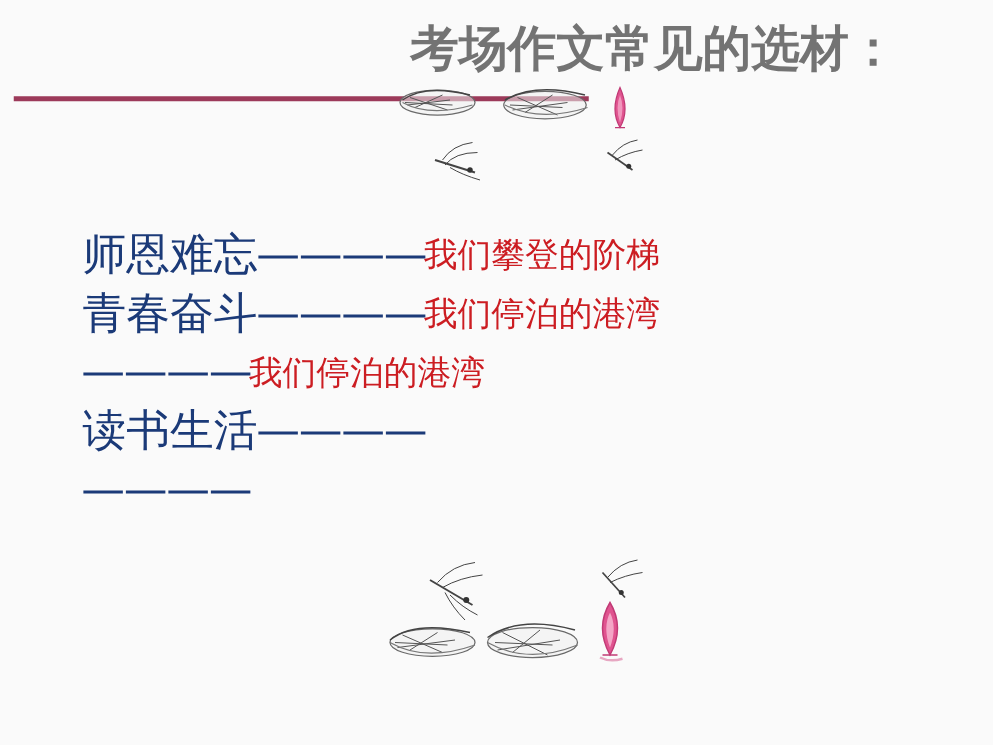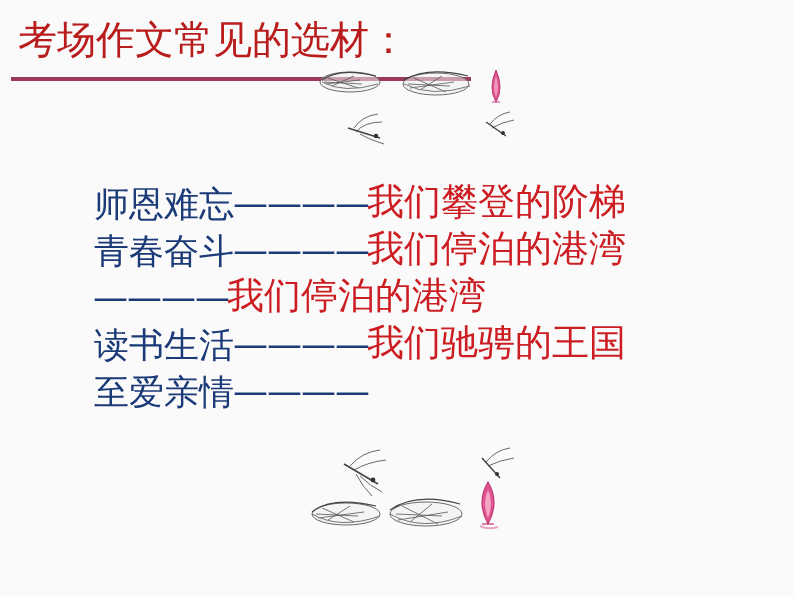--- a/index.html
+++ b/index.html
@@ -24,25 +24,26 @@
   #title-block {
     position: absolute;
     left: 18px;
     top: 16px;
     width: 700px;
     height: 52px;
   }
   #slide-title {
     font-size: 39px;
     line-height: 48px;
-    color: #b91c1c;
-    font-weight: 400;
+    color: #737373;
+    font-weight: 700;
     letter-spacing: 0px;
     white-space: nowrap;
     font-family: "DejaVu Sans", "Liberation Sans", sans-serif;
+    text-align: right;
   }
   #title-rule {
     position: absolute;
     left: 11px;
     top: 77px;
     width: 460px;
     height: 4px;
     background: #9c3a5a;
   }
 
@@ -51,42 +52,41 @@
     position: absolute;
     left: 66px;
     top: 180px;
     width: 600px;
   }
   .entry-row {
     height: 47px;
     display: flex;
     align-items: center;
     white-space: nowrap;
-    margin-left: 28px;
   }
   .entry-topic {
     font-size: 35px;
     line-height: 42px;
     color: #1b3a78;
     font-family: "DejaVu Sans", "Liberation Sans", sans-serif;
   }
   .entry-dash {
     font-size: 35px;
     line-height: 42px;
     color: #1b3a78;
     letter-spacing: -1px;
     margin-left: -1px;
     margin-right: -2px;
     font-family: "DejaVu Sans", "Liberation Sans", sans-serif;
   }
   .entry-meta {
-    font-size: 37px;
+    font-size: 27px;
     line-height: 42px;
     color: #cc1d22;
-    font-family: Liberation Mono, monospace;
+    font-family: Liberation Sans, sans-serif;
   }
 
   
   .decor {
     position: absolute;
     pointer-events: none;
   }
   #decor-top { left: 310px; top: 60px; width: 220px; height: 85px; }
   #decor-bottom { left: 300px; top: 440px; width: 230px; height: 100px; }
   .decor svg { display: block; }
@@ -147,24 +147,22 @@
       <span class="entry-dash">————</span>
       <span class="entry-meta">我们停泊的港湾</span>
     </div>
     <div class="entry-row">
       <span class="entry-dash">————</span>
       <span class="entry-meta">我们停泊的港湾</span>
     </div>
     <div class="entry-row">
       <span class="entry-topic">读书生活</span>
       <span class="entry-dash">————</span>
-      <span class="entry-meta">我们驰骋的王国</span>
-    </div>
-    <div class="entry-row">
-      <span class="entry-topic">至爱亲情</span>
+    </div>
+    <div class="entry-row">
       <span class="entry-dash">————</span>
     </div>
   </div>
 
   <div class="decor" id="decor-bottom">
     <svg width="230" height="100" viewBox="0 0 230 100">
       <g stroke="#444" fill="none">
         <path d="M44 24 L78 44" stroke-width="1.6"></path>
         <path d="M50 26 Q62 12 80 10" stroke-width="0.8"></path>
         <path d="M54 30 Q68 22 86 20" stroke-width="0.8"></path>

